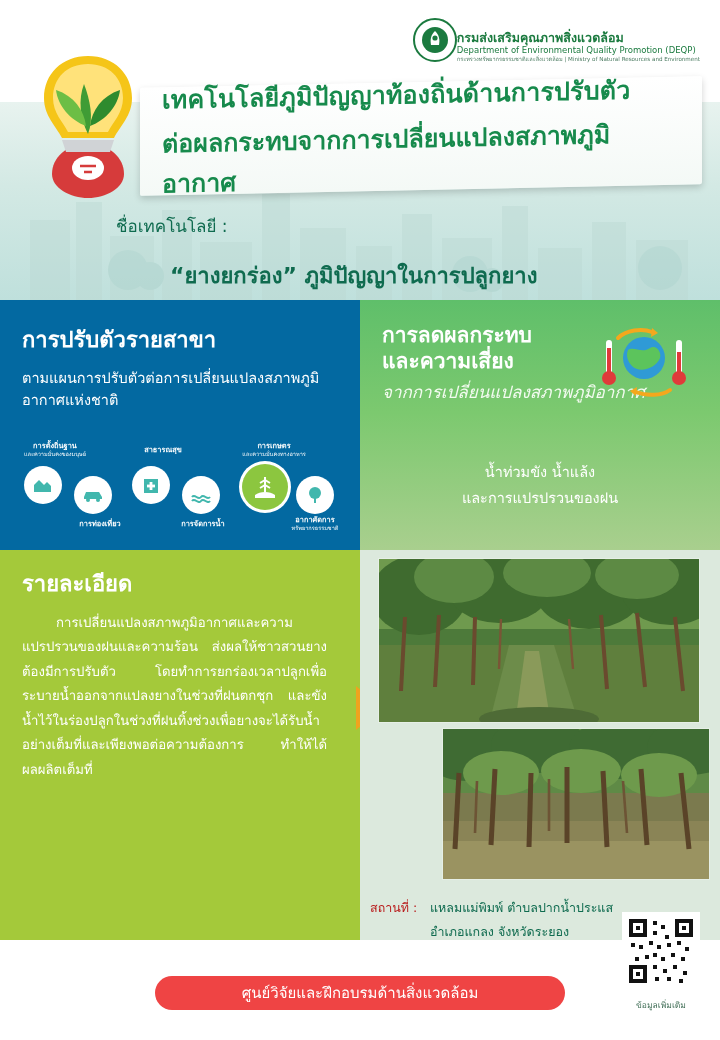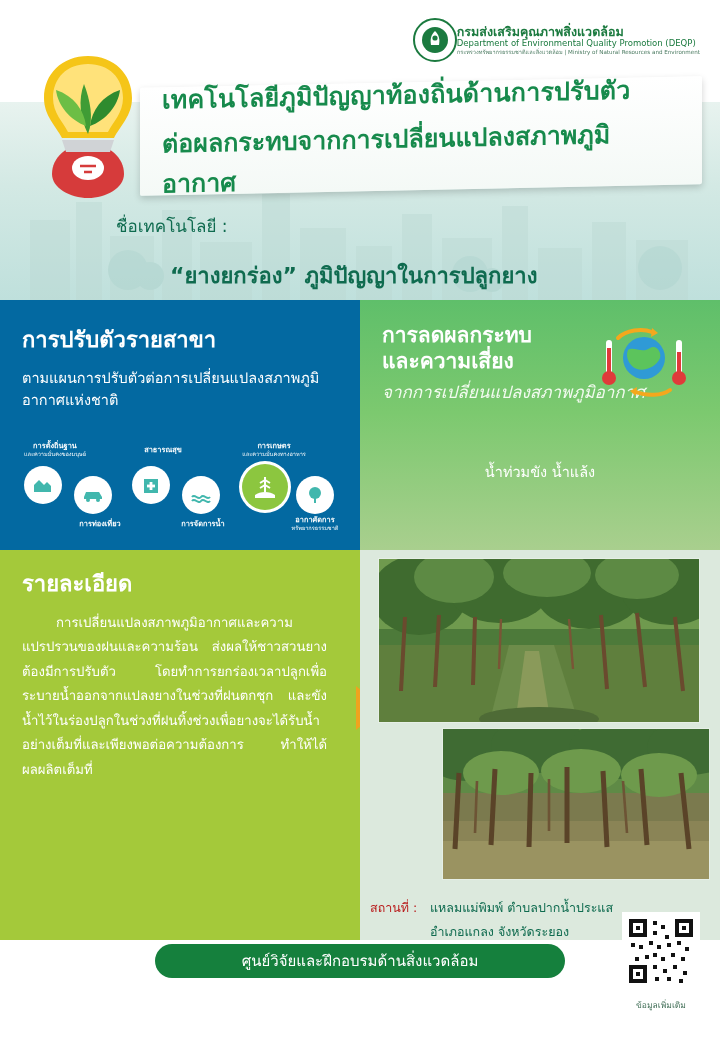--- a/index.html
+++ b/index.html
@@ -23,21 +23,21 @@
     width: 720px; height: 300px;
     background: linear-gradient(180deg, #ffffff 0%, #ffffff 34%, #e8f3ef 34%, #d3e9e4 62%, #bfe0dc 100%);
     overflow: hidden;
   }
   .skyline {
     position: absolute; bottom: 0; left: 0; width: 720px; height: 150px;
     opacity: 0.45;
   }
   .dept-logo {
     position: absolute; top: 18px; right: 20px;
-    display: flex; align-items: center; gap: 0;
+    display: flex; align-items: flex-end; gap: 0;
   }
   .dept-seal {
     width: 44px; height: 44px; border-radius: 50%;
     background: #ffffff; border: 2px solid #1b7a3f;
     display: flex; align-items: center; justify-content: center;
     color: #1b7a3f; font-size: 20px;
   }
   .dept-text { line-height: 1.15; }
   .dept-th { font-size: 12.5px; color: #1b7a3f; font-weight: bold; }
   .dept-en { font-size: 8.5px; color: #1b7a3f; }
@@ -128,22 +128,22 @@
   .photo2 { position: absolute; top: 178px; left: 82px; width: 268px; height: 152px; overflow: hidden; border: 1px solid #e6efe6; }
   .loc-label { position: absolute; top: 348px; left: 10px; font-size: 12.5px; color: #b91c1c; }
   .loc-v1 { position: absolute; top: 348px; left: 70px; font-size: 12.5px; color: #0f6b4f; }
   .loc-v2 { position: absolute; top: 372px; left: 70px; font-size: 12.5px; color: #0f6b4f; }
 
   .qr { position: absolute; top: 912px; left: 622px; width: 78px; height: 78px; background: #ffffff; padding: 3px; }
   .qr svg { display: block; }
   .qr-cap { position: absolute; top: 998px; left: 618px; width: 86px; text-align: center; font-size: 8.5px; color: #3f6d55; }
 
   .footer-bar {
-    position: absolute; top: 944px; left: 155px; width: 410px; height: 34px;
-    background: #15803d; border-radius: 17px;
+    position: absolute; top: 976px; left: 155px; width: 410px; height: 34px;
+    background: #ef4444; border-radius: 17px;
     display: flex; align-items: center; justify-content: center;
   }
   .footer-bar span { font-size: 15px; color: #ffffff; }
 </style>
 </head>
 <body>
 
 <div class="poster">
 
   <div class="header">
@@ -294,20 +294,21 @@
         <path d="M40 72 L34 67 L41 63 Z" fill="#f4a81d"></path>
         <rect x="10" y="16" width="6" height="34" rx="3" fill="#ffffff"></rect>
         <circle cx="13" cy="54" r="7" fill="#e03a3a"></circle>
         <rect x="11" y="24" width="4" height="28" fill="#e03a3a"></rect>
         <rect x="80" y="16" width="6" height="34" rx="3" fill="#ffffff"></rect>
         <circle cx="83" cy="54" r="7" fill="#e03a3a"></circle>
         <rect x="81" y="28" width="4" height="24" fill="#e03a3a"></rect>
       </svg>
 
       <div class="risk1">น้ำท่วมขัง น้ำแล้ง</div>
+      <div class="risk2">และการแปรปรวนของฝน</div>
     </div>
   </div>
 
   <div class="detail-block">
     <div class="detail-title">รายละเอียด</div>
     <div class="detail-body">การเปลี่ยนแปลงสภาพภูมิอากาศและความแปรปรวนของฝนและความร้อน ส่งผลให้ชาวสวนยางต้องมีการปรับตัว โดยทำการยกร่องเวลาปลูกเพื่อระบายน้ำออกจากแปลงยางในช่วงที่ฝนตกชุก และขังน้ำไว้ในร่องปลูกในช่วงที่ฝนทิ้งช่วงเพื่อยางจะได้รับน้ำอย่างเต็มที่และเพียงพอต่อความต้องการ ทำให้ได้ผลผลิตเต็มที่</div>
   </div>
   <div class="arrow"></div>
 
   <div class="photo-wrap">

